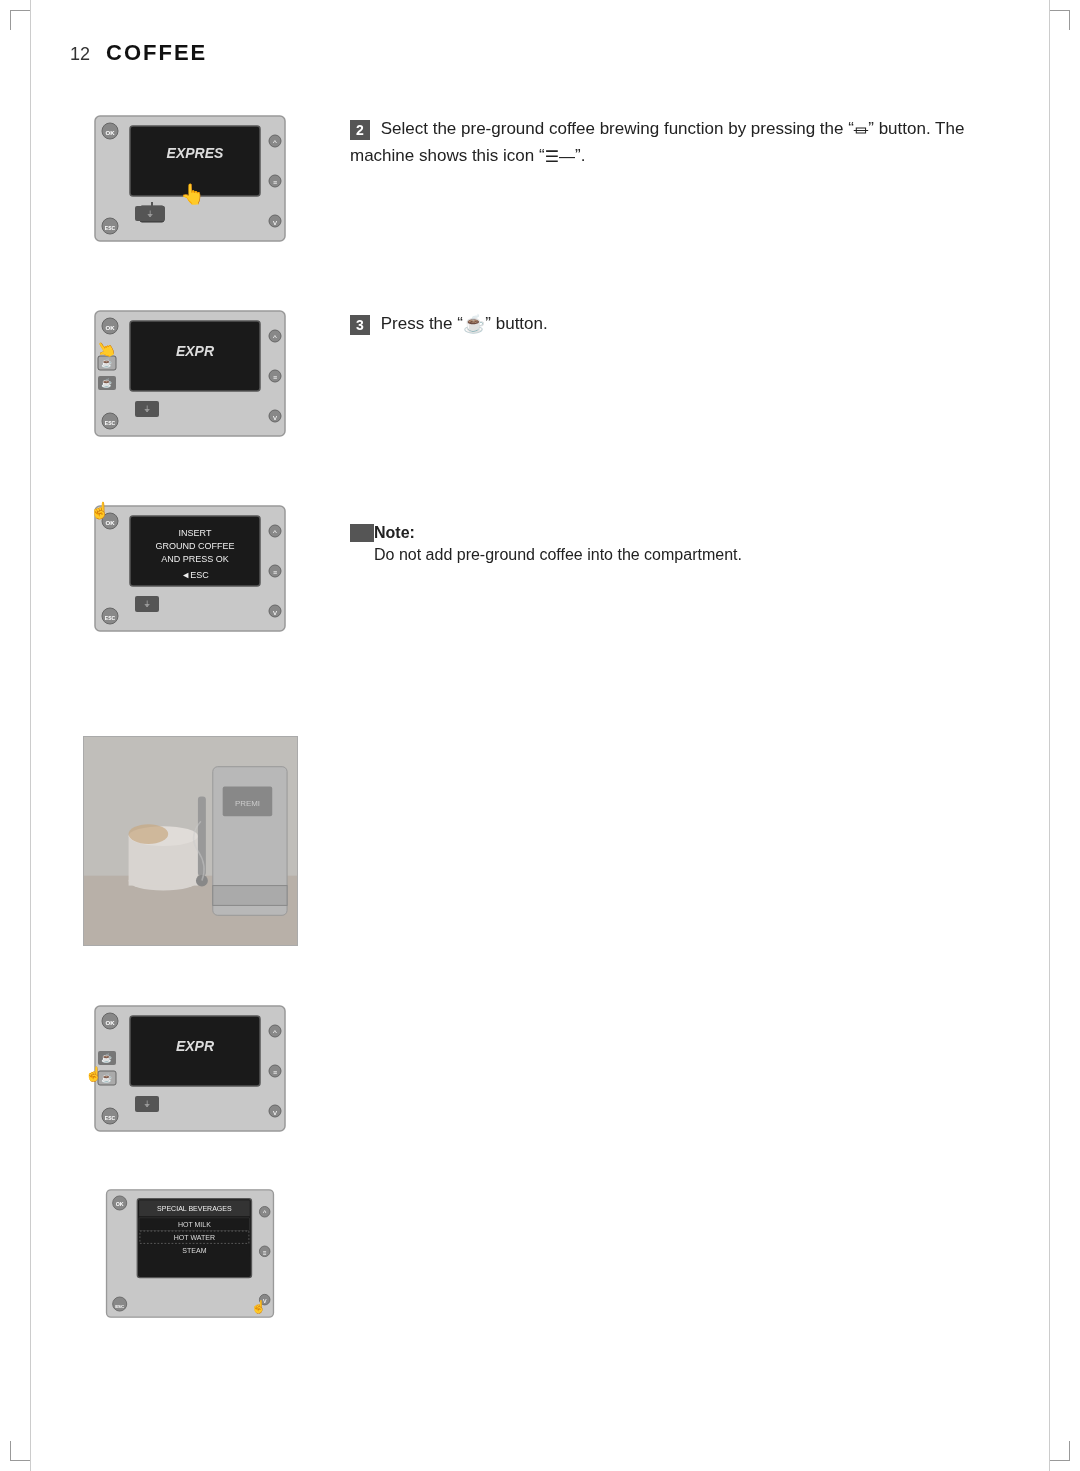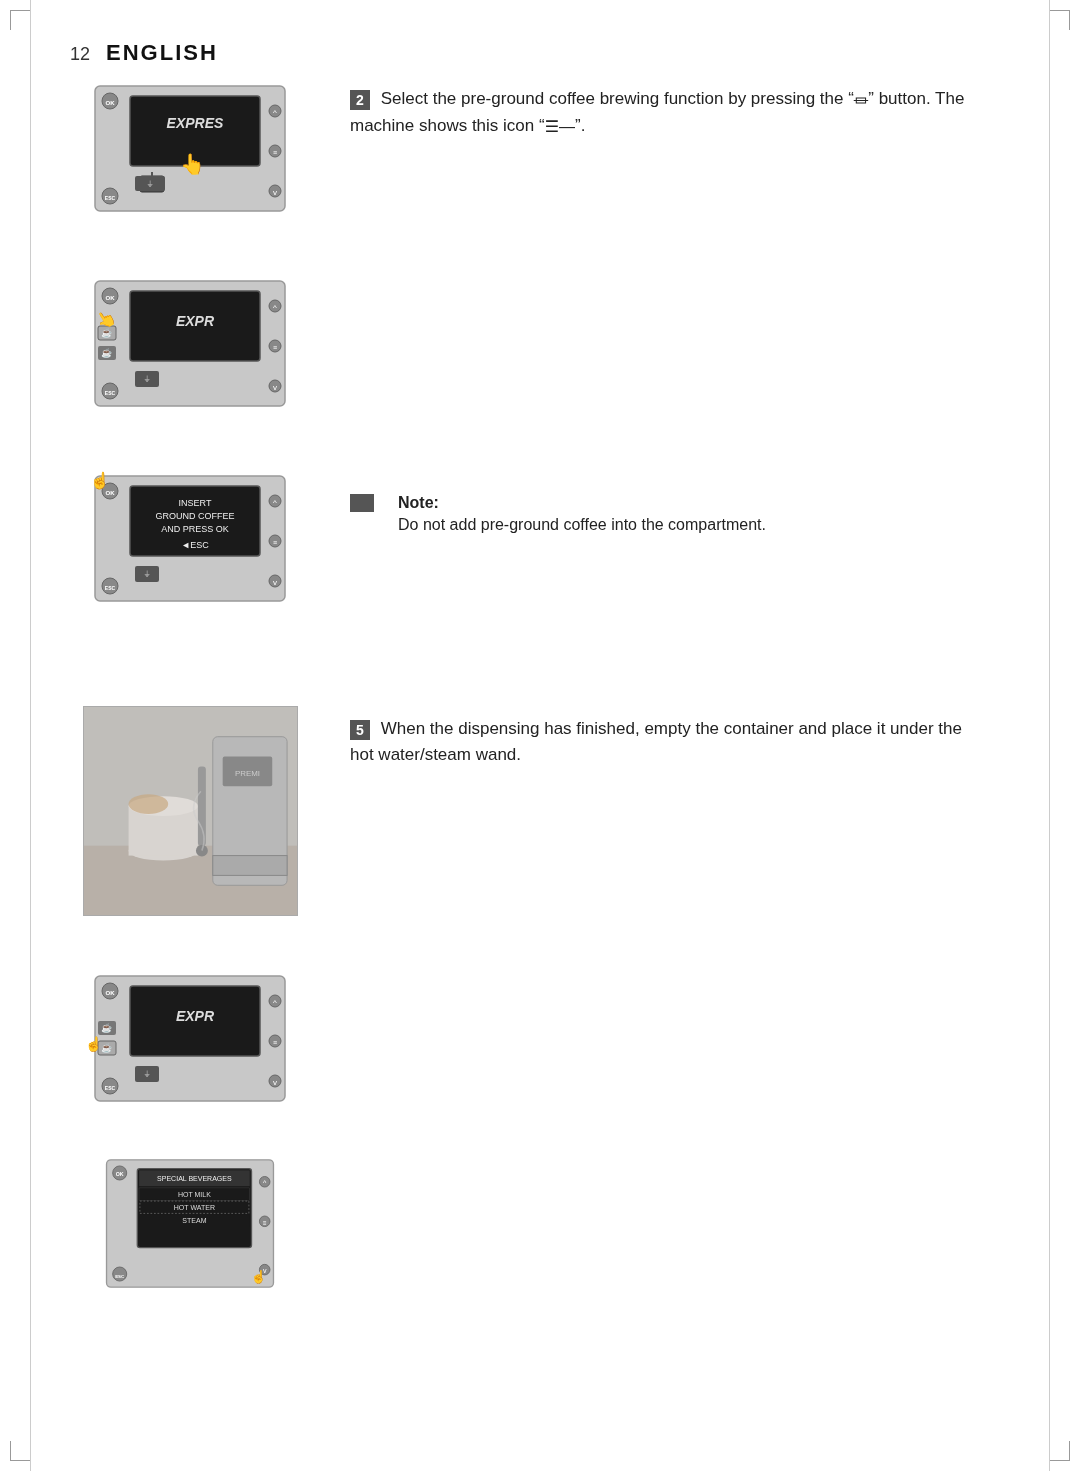--- a/index.html
+++ b/index.html
@@ -31,20 +31,21 @@
     .corner-tl { top: 10px; left: 10px; border-width: 1px 0 0 1px; }
     .corner-tr { top: 10px; right: 10px; border-width: 1px 1px 0 0; }
     .corner-bl { bottom: 10px; left: 10px; border-width: 0 0 1px 1px; }
     .corner-br { bottom: 10px; right: 10px; border-width: 0 1px 1px 0; }
 
     
     .page-header {
       display: flex;
       align-items: baseline;
       gap: 16px;
+      margin-bottom: 30px;
       padding-left: 10px;
     }
     .page-number {
       font-size: 18px;
       color: #333;
     }
     .page-title {
       font-size: 22px;
       font-weight: 900;
       color: #111;
@@ -102,21 +103,21 @@
       height: 20px;
       text-align: center;
       line-height: 20px;
       margin-right: 6px;
       vertical-align: middle;
     }
 
     .note-box {
       display: flex;
       flex-direction: row;
-      gap: 24px;
+      gap: 0;
       margin-top: 10px;
       align-items: flex-start;
     }
 
     .note-icon {
       width: 24px;
       height: 18px;
       background: #555;
       flex-shrink: 0;
       margin-top: 2px;
@@ -190,21 +191,21 @@
   <div class="corner-mark corner-tl"></div>
   <div class="corner-mark corner-tr"></div>
   <div class="corner-mark corner-bl"></div>
   <div class="corner-mark corner-br"></div>
 
   <div class="left-border-line"></div>
   <div class="right-border-line"></div>
 
   <div class="page-header">
     <span class="page-number">12</span>
-    <span class="page-title">ENGLISH</span>
+    <span class="page-title">COFFEE</span>
   </div>
 
   <div class="content-area">
 
     <div class="instruction-row">
       <div class="machine-panel">
         <svg class="machine-svg" viewBox="0 0 220 145">
 
           <rect x="15" y="10" width="190" height="125" rx="5" fill="#c8c8c8" stroke="#999" stroke-width="1.5"></rect>
 
@@ -270,20 +271,26 @@
           <text x="27" y="85" text-anchor="middle" font-size="9" fill="#ccc">☕</text>
 
           <rect x="55" y="100" width="24" height="16" rx="2" fill="#555"></rect>
           <text x="67" y="111" text-anchor="middle" font-size="8" fill="#ccc">⏚</text>
 
           <rect x="18" y="55" width="18" height="14" rx="2" fill="#aaa" stroke="#666" stroke-width="1"></rect>
           <text x="27" y="65" text-anchor="middle" font-size="9" fill="#333">☕</text>
 
           <text x="20" y="58" font-size="16" fill="#777" transform="rotate(-30,20,58)">👆</text>
         </svg>
+      </div>
+      <div class="instruction-panel">
+        <p class="instruction-text">
+          <span class="step-number">3</span>
+          Press the “<span style="font-size:18px;vertical-align:middle;">☕</span>” button.
+        </p>
       </div>
     </div>
 
     <div class="instruction-row instruction-row-tall" style="margin-top:20px;">
       <div class="machine-panel">
         <svg class="machine-svg" viewBox="0 0 220 145">
 
           <rect x="15" y="10" width="190" height="125" rx="5" fill="#c8c8c8" stroke="#999" stroke-width="1.5"></rect>
 
           <circle cx="30" cy="25" r="8" fill="#888" stroke="#666" stroke-width="1"></circle>
@@ -346,26 +353,20 @@
 
             <rect x="140" y="50" width="50" height="30" rx="2" fill="#888"></rect>
             <text x="165" y="70" text-anchor="middle" font-size="8" fill="#ccc">PREMI</text>
 
             <path d="M119,145 Q125,130 115,115 Q105,100 118,85" stroke="#ccc" stroke-width="1.5" fill="none" opacity="0.5"></path>
 
             <ellipse cx="65" cy="98" rx="20" ry="10" fill="#c8a882" opacity="0.7"></ellipse>
           </svg>
         </div>
       </div>
-      <div class="instruction-panel">
-        <p class="instruction-text">
-          <span class="step-number">5</span>
-          When the dispensing has finished, empty the container and place it under the hot water/steam wand.
-        </p>
-      </div>
     </div>
 
     <div class="instruction-row" style="margin-top:10px;">
       <div class="machine-panel">
         <svg class="machine-svg" viewBox="0 0 220 145">
 
           <rect x="15" y="10" width="190" height="125" rx="5" fill="#c8c8c8" stroke="#999" stroke-width="1.5"></rect>
 
           <circle cx="30" cy="25" r="8" fill="#888" stroke="#666" stroke-width="1"></circle>
           <text x="30" y="29" text-anchor="middle" font-size="6" fill="white" font-weight="bold">OK</text>

